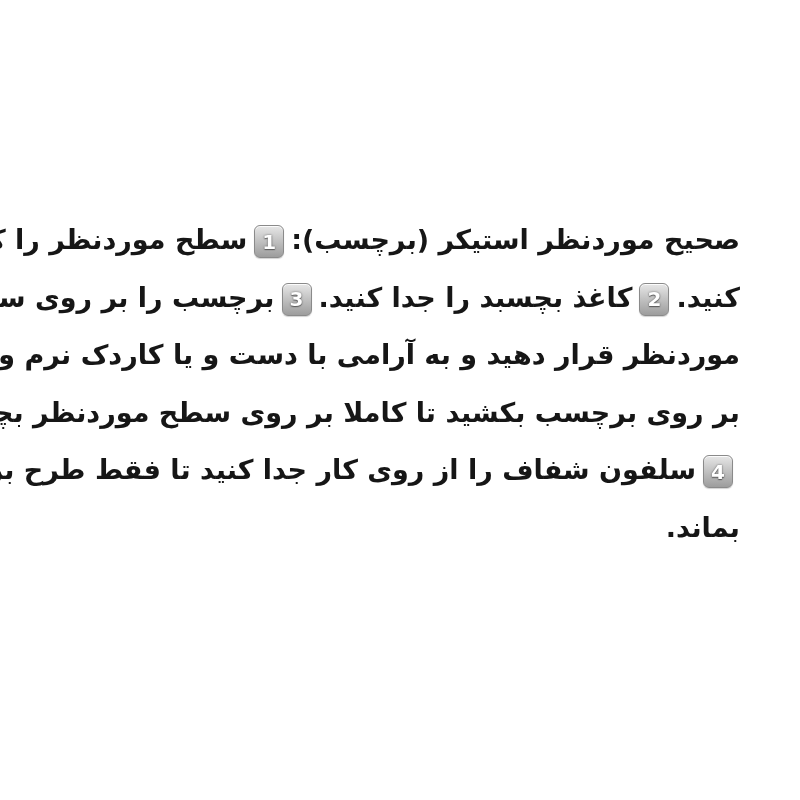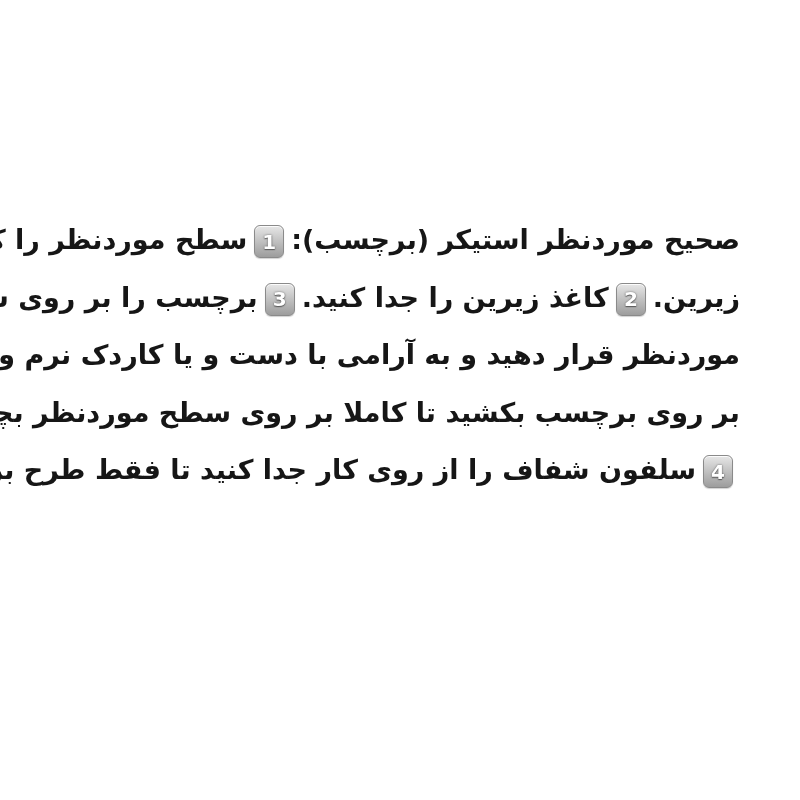--- a/index.html
+++ b/index.html
@@ -49,17 +49,18 @@
     vertical-align: middle;
     margin: 0 7px;
     text-shadow: 0 0 2px rgba(90,90,90,0.95), 0 1px 1px rgba(70,70,70,0.8);
   }
 </style>
 </head>
 <body>
 
 <main class="instructions">
     <div class="line"><span class="txt">صحیح موردنظر استیکر (برچسب):</span><span class="step-badge">1</span><span class="txt">سطح موردنظر را کاملا تمیز</span></div>
-    <div class="line"><span class="txt">زیرین.</span><span class="step-badge">2</span><span class="txt">کاغذ زیرین را جدا کنید.</span><span class="step-badge">3</span><span class="txt">برچسب را بر روی سطح</span></div>
+    <div class="line"><span class="txt">کنید.</span><span class="step-badge">2</span><span class="txt">کاغذ بچسبد را جدا کنید.</span><span class="step-badge">3</span><span class="txt">برچسب را بر روی سطح</span></div>
     <div class="line"><span class="txt">موردنظر قرار دهید و به آرامی با دست و یا کاردک نرم و یا کارت بانکی</span></div>
     <div class="line"><span class="txt">بر روی برچسب بکشید تا کاملا بر روی سطح موردنظر بچسبد.</span></div>
     <div class="line"><span class="step-badge">4</span><span class="txt">سلفون شفاف را از روی کار جدا کنید تا فقط طرح بر روی سطح</span></div>
+    <div class="line"><span class="txt">بماند.</span></div>
   </main>
 
 </body></html>

